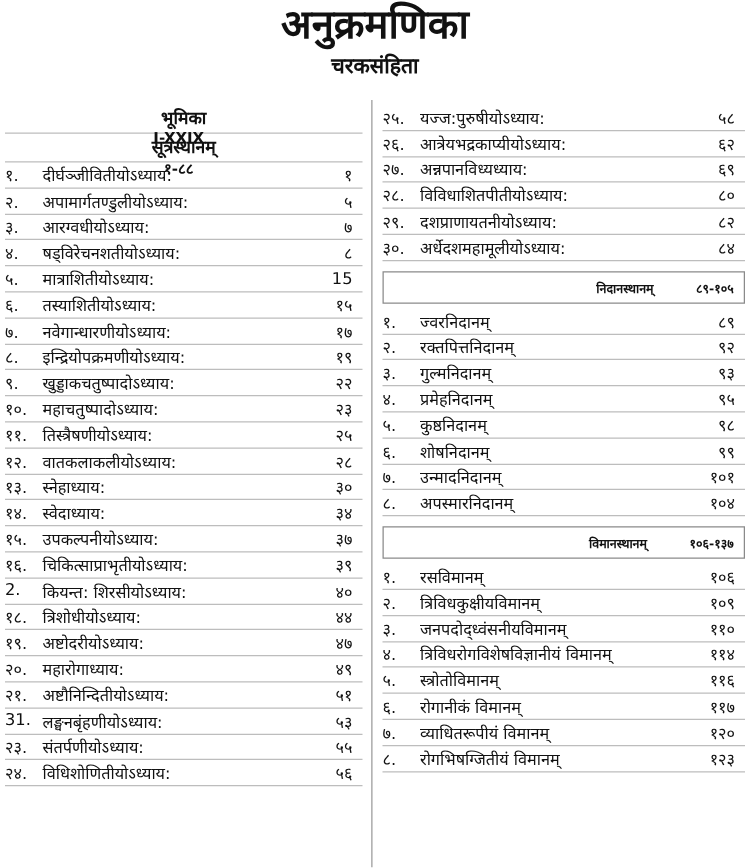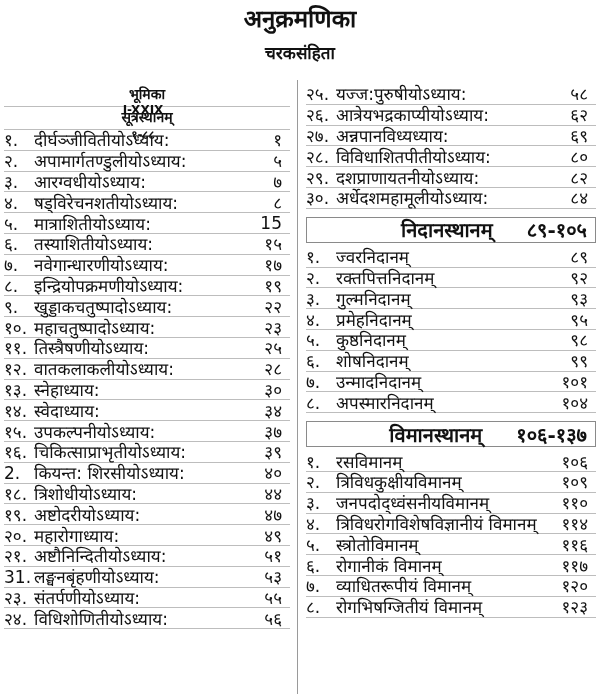--- a/index.html
+++ b/index.html
@@ -2,46 +2,46 @@
 <html><head>
 <meta charset="utf-8">
 <style>
   html, body { margin: 0; padding: 0; background: #ffffff; }
   body {
     width: 600px; height: 694px; overflow: hidden; position: relative;
     font-family: "DejaVu Sans", sans-serif; color: #111111;
   }
   .title {
     position: absolute; left: 0; top: 2px; width: 600px; text-align: center;
-    font-size: 24px; font-weight: bold; line-height: 34px;
+    font-size: 32px; font-weight: bold; line-height: 34px;
   }
   .subtitle {
     position: absolute; left: 0; top: 40px; width: 600px; text-align: center;
     font-size: 17px; font-weight: bold; line-height: 26px;
   }
   .col {
     position: absolute; top: 84px;
   }
   .col.left { left: 4px; width: 286px; }
   .col.right { left: 306px; width: 290px; }
   .vrule {
     position: absolute; left: 297px; top: 80px; width: 1px; height: 614px; background: #9a9a9a;
   }
   .row {
     display: flex; align-items: center; justify-content: space-between;
-    height: 20.8px; font-size: 17px; border-bottom: 1px solid #bdbdbd; box-sizing: border-box;
+    height: 20.8px; font-size: 13px; border-bottom: 1px solid #bdbdbd; box-sizing: border-box;
   }
   .row .lbl { display: flex; align-items: center; white-space: nowrap; }
   .row .num { display: inline-block; width: 30px; }
   .row .pg { padding-right: 8px; white-space: nowrap; }
   .row.head { font-weight: bold; font-size: 14px; height: 23px; flex-direction: column; }
   .row.head .pg { font-size: 12px; }
   .sec-head {
     display: flex; justify-content: flex-end; align-items: center;
-    height: 26px; margin: 8px 0 4px 0; font-weight: bold; font-size: 20px;
+    height: 26px; margin: 8px 0 4px 0; font-weight: bold; font-size: 10px;
     border: 1px solid #8a8a8a; box-sizing: border-box; padding: 0 8px 0 0;
   }
   .sec-head .sname { margin-right: 34px; }
 </style>
 </head>
 <body>
 
 <div class="title">अनुक्रमणिका</div>
 <div class="subtitle">चरकसंहिता</div>
 

